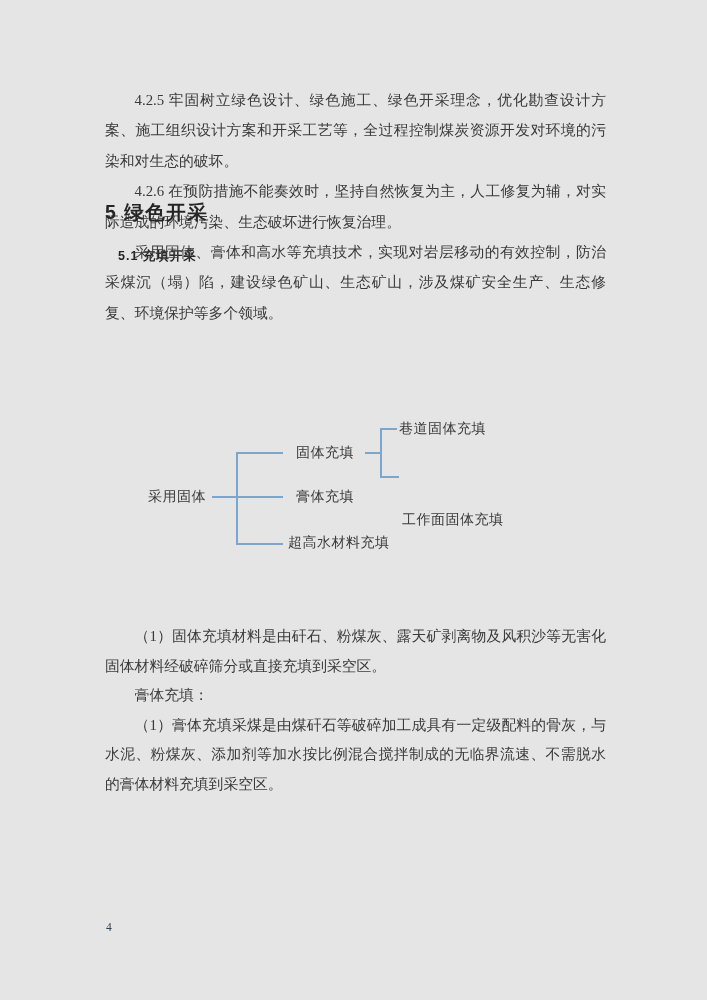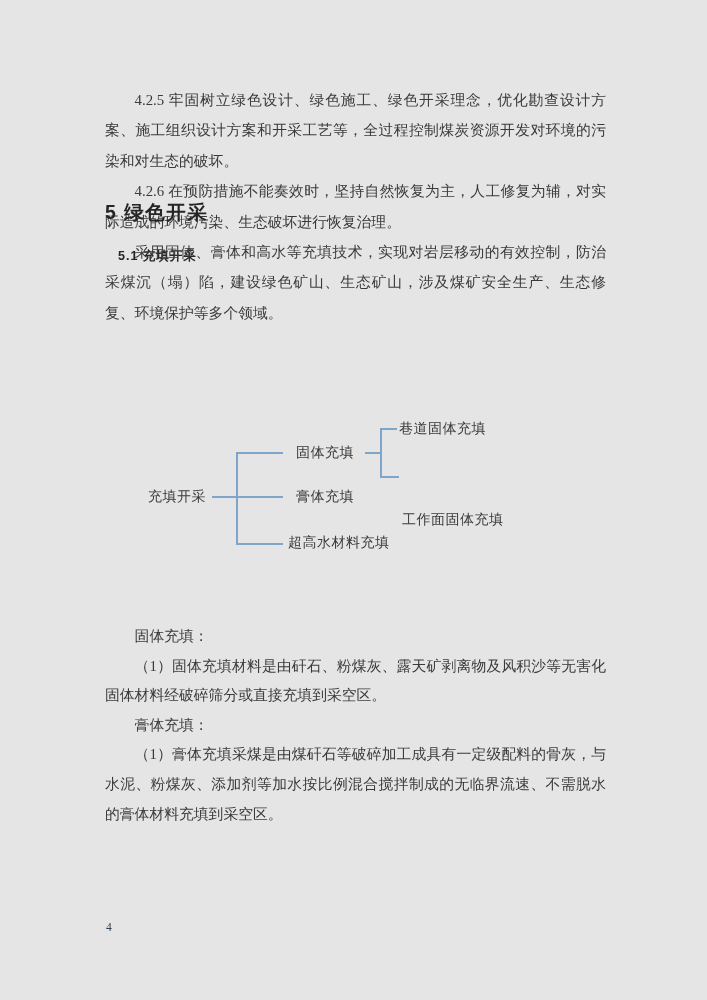--- a/index.html
+++ b/index.html
@@ -83,39 +83,38 @@
   <div class="h1">5 绿色开采</div>
 
   <div class="h2">5.1 充填开采</div>
 
   <div class="textblock lh30" style="top:237px;">
     <p>采用固体、膏体和高水等充填技术，实现对岩层移动的有效控制，防治采煤沉（塌）陷，建设绿色矿山、生态矿山，涉及煤矿安全生产、生态修复、环境保护等多个领域。</p>
   </div>
 
   <div class="diagram">
 
-    <span class="dlabel" style="left:148px; top:489px;">充填开采</span>
+    <span class="dlabel" style="left:148px; top:489px;">采用固体</span>
     <span class="dlabel" style="left:296px; top:445px;">固体充填</span>
     <span class="dlabel" style="left:296px; top:489px;">膏体充填</span>
     <span class="dlabel" style="left:288px; top:535px;">超高水材料充填</span>
     <span class="dlabel" style="left:399px; top:421px;">巷道固体充填</span>
     <span class="dlabel" style="left:402px; top:469px;margin-top:43px;">工作面固体充填</span>
 
     <div class="tline h" style="left: 212px; top: 496px; width: 71px; background-color: rgb(126, 166, 203);"></div>
     <div class="tline v" style="left: 236px; top: 452px; height: 93px; background-color: rgb(126, 166, 203);"></div>
     <div class="tline h" style="left: 236px; top: 452px; width: 47px; background-color: rgb(126, 166, 203);"></div>
     <div class="tline h" style="left: 236px; top: 543px; width: 47px; background-color: rgb(126, 166, 203);"></div>
     <div class="tline h" style="left: 365px; top: 452px; width: 17px; background-color: rgb(126, 166, 203);"></div>
     <div class="tline v" style="left: 380px; top: 428px; height: 50px; background-color: rgb(126, 166, 203);"></div>
     <div class="tline h" style="left: 380px; top: 428px; width: 17px; background-color: rgb(126, 166, 203);"></div>
     <div class="tline h" style="left: 380px; top: 476px; width: 19px; background-color: rgb(126, 166, 203);"></div>
   </div>
 
   <div class="textblock lh296" style="top:622px;">
-    <p>固体充填：</p>
     <p>（1）固体充填材料是由矸石、粉煤灰、露天矿剥离物及风积沙等无害化固体材料经破碎筛分或直接充填到采空区。</p>
     <p>膏体充填：</p>
     <p>（1）膏体充填采煤是由煤矸石等破碎加工成具有一定级配料的骨灰，与水泥、粉煤灰、添加剂等加水按比例混合搅拌制成的无临界流速、不需脱水的膏体材料充填到采空区。</p>
   </div>
 
   <div class="pagenum">4</div>
 
 </div>
 
 </body></html>

